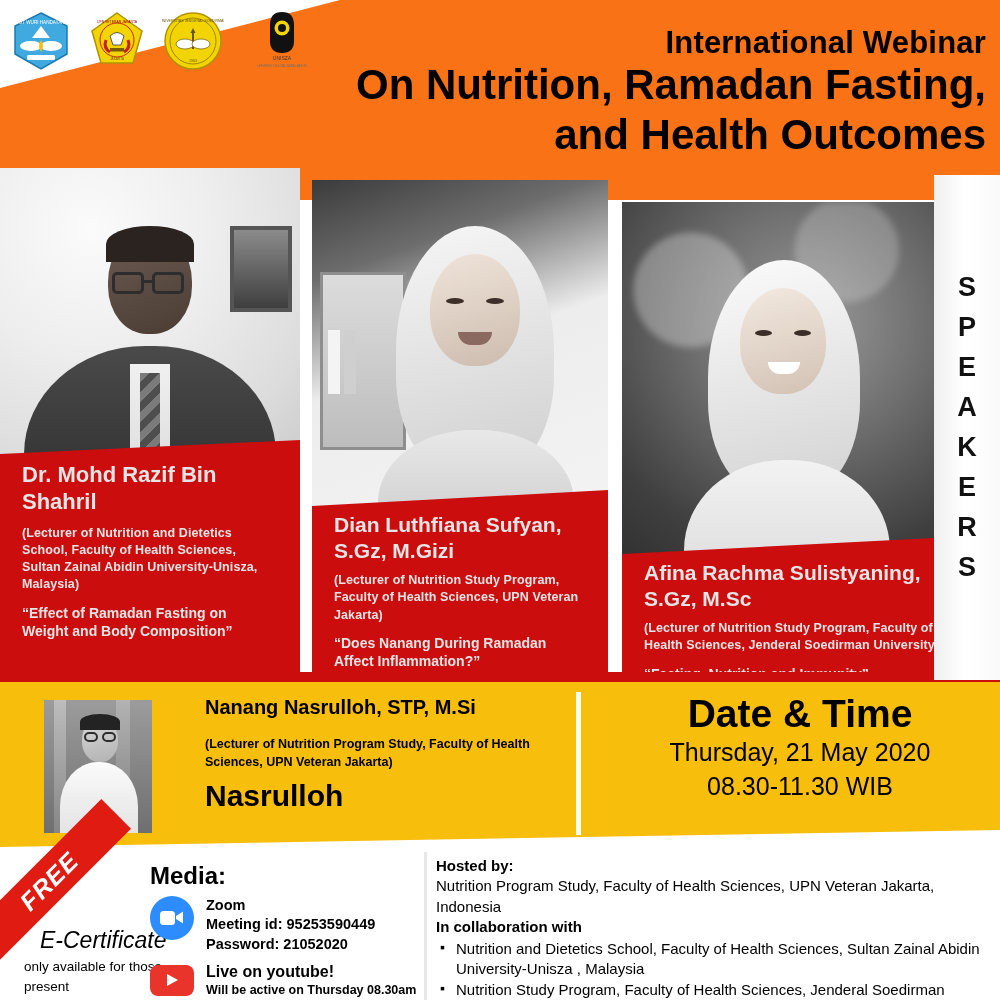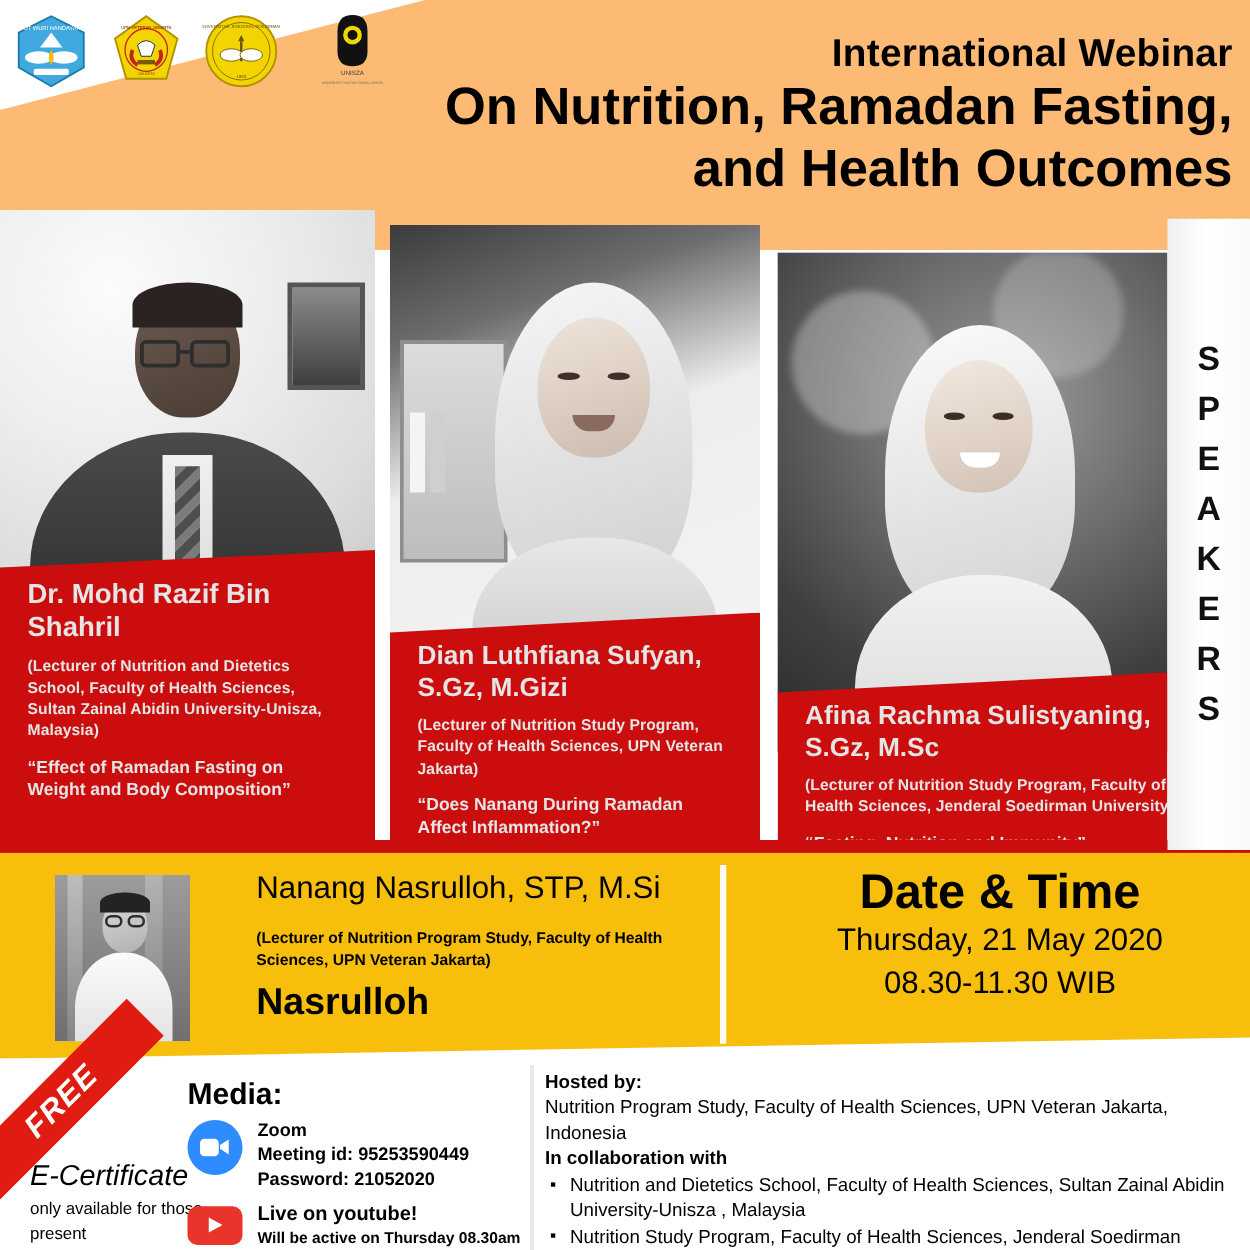--- a/index.html
+++ b/index.html
@@ -12,21 +12,21 @@
   #poster {
     position: relative;
     width: 1000px; height: 1000px;
     background: #ffffff;
     overflow: hidden;
   }
 
   
   .banner {
     position: absolute; left: 0; top: 0; width: 1000px; height: 200px;
-    background: #fdba74;
+    background: #f97316;
     clip-path: polygon(340px 0, 1000px 0, 1000px 200px, 0 200px, 0 88px);
   }
   .banner-inner {
     position: absolute; right: 14px; top: 26px;
     text-align: right; color: #000;
   }
   .t-small {
     font-size: 31px; font-weight: 700; letter-spacing: .2px; line-height: 1.1;
   }
   .t-big {
@@ -102,21 +102,21 @@
   .band {
     position: absolute; left: 0; top: 682px; width: 1000px; height: 165px;
     background: #F7BE0C;
     clip-path: polygon(0 0, 1000px 0, 1000px 148px, 0 165px);
   }
   .mod-photo {
     position: absolute; left: 44px; top: 700px; width: 108px; height: 133px;
     overflow: hidden; background: #cfcfcf; z-index: 3; filter: grayscale(1);
   }
   .mod-text { position: absolute; left: 205px; top: 695px; width: 360px; z-index: 3; color:#000; }
-  .mod-name { font-size: 25px; font-weight: 400; line-height: 1.2; }
+  .mod-name { font-size: 20px; font-weight: 700; line-height: 1.2; }
   .mod-aff  { font-size: 12.5px; font-weight: 700; line-height: 1.4; margin-top: 17px; }
   .mod-role { font-size: 30px; font-weight: 700; margin-top: 8px; }
 
   .vdiv { position:absolute; left:576px; top:692px; width:5px; height:143px;
           background:#fffdf3; z-index:3; }
 
   .dt { position: absolute; left: 600px; top: 693px; width: 400px; text-align: center;
         color:#000; z-index:3; }
   .dt-title { font-size: 39px; font-weight: 700; line-height: 1.1; }
   .dt-line  { font-size: 25px; font-weight: 400; line-height: 1.35; }
@@ -127,21 +127,21 @@
   
   .ribbon {
     position: absolute; left: -46px; top: 860px; width: 190px; height: 42px;
     background: #E01B12; transform: rotate(-45deg); transform-origin: center;
     display:flex; align-items:center; justify-content:center; z-index:5;
   }
   .ribbon span {
     color:#fff; font-size: 25px; font-weight: 700; font-style: italic; letter-spacing: 1px;
   }
   .ecert { position:absolute; left: 24px; top: 928px; width: 150px; z-index:4; color:#000; }
-  .ecert-title { font-size: 23px; font-style: italic; font-weight: 400; line-height:1.1; }
+  .ecert-title { font-size: 23px; font-style: italic; font-weight: 400; line-height:1.1;margin-left:16px; }
   .ecert-sub { font-size: 13.5px; line-height: 1.45; margin-top: 4px; }
 
   
   .media { position:absolute; left: 150px; top: 862px; width: 270px; z-index:4; color:#000; }
   .media-h { font-size: 24px; font-weight: 700; margin-bottom: 6px; }
   .media-row { display:flex; align-items:flex-start; gap: 12px; margin-bottom: 7px; }
   .ic { flex: 0 0 auto; }
   .zoom-ic { width: 44px; height: 44px; border-radius: 50%; background:#2D8CFF;
              display:flex; align-items:center; justify-content:center; }
   .yt-ic { width: 44px; height: 31px; border-radius: 8px; background:#E8342A;

